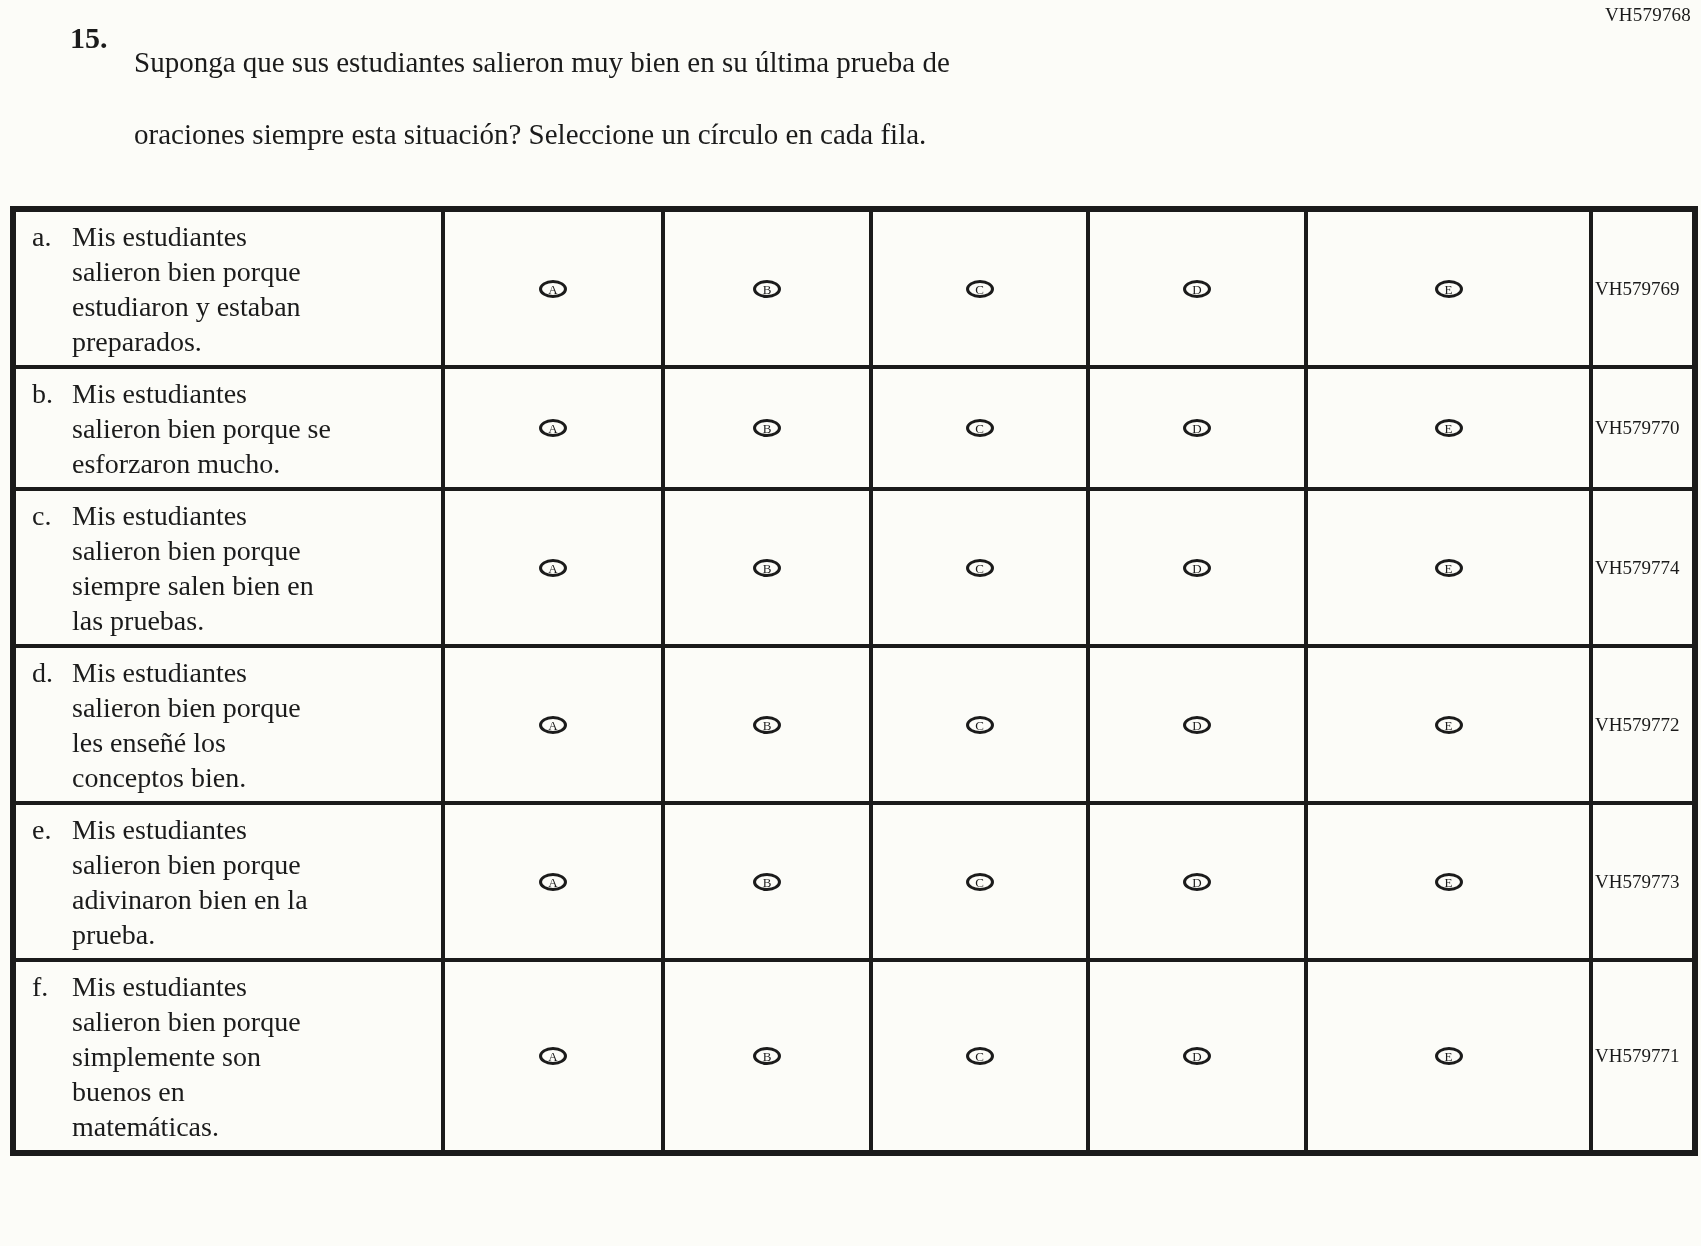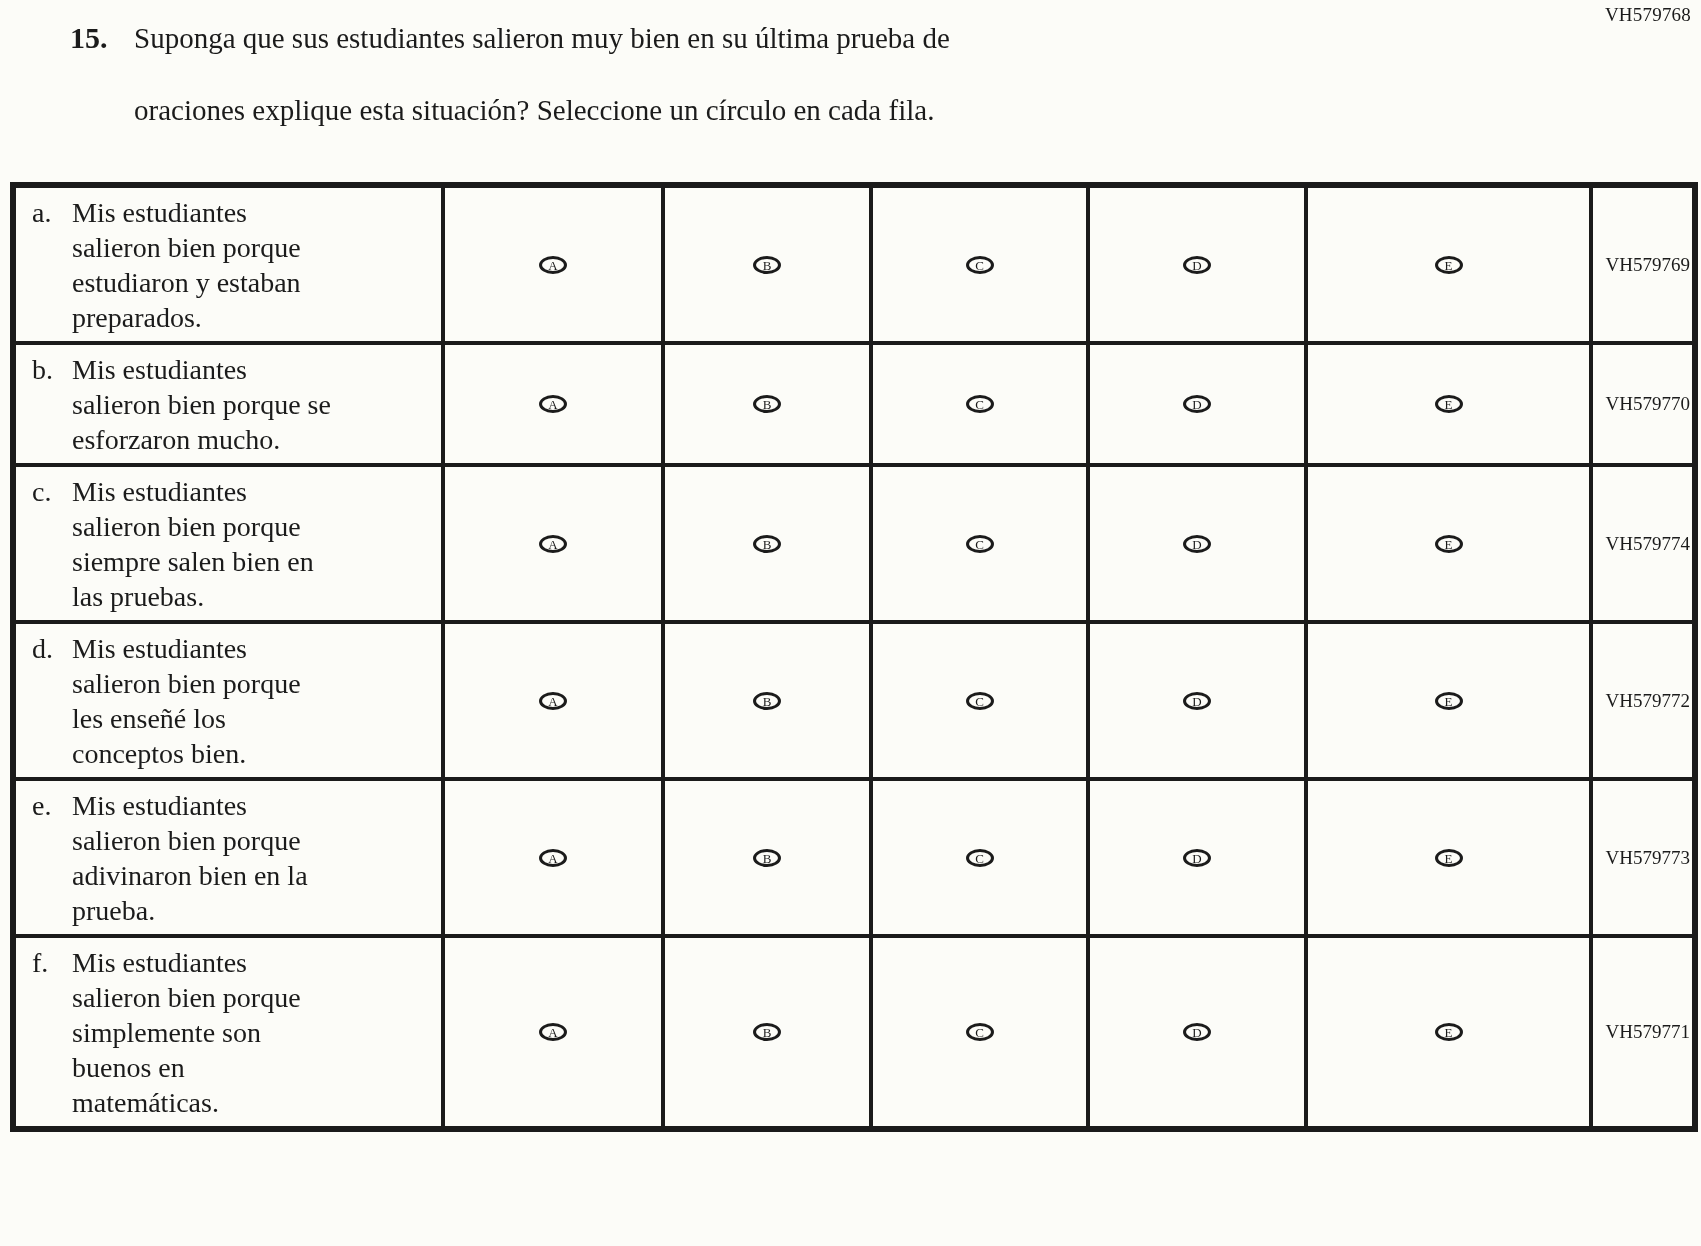--- a/index.html
+++ b/index.html
@@ -30,20 +30,21 @@
     font-weight:bold;
     font-size:30px;
     line-height:36px;
     width:64px;
     flex:none;
   }
   .q-body{
     font-size:29px;
     line-height:36px;
     max-width:1160px;
+    margin-top:24px;
   }
   .b{font-weight:normal;}
   table{
     border-collapse:collapse;
     table-layout:fixed;
     width:1682px;
     margin:54px 0 0 10px;
     background:var(--paper);
   }
   col.c-stmt{width:430px;}
@@ -89,40 +90,40 @@
     justify-content:center;
     width:28px;height:18px;
     border:3px solid var(--ink);
     border-radius:50%;
     font-size:13px;
     line-height:1;
     cursor:pointer;
     padding-top:1px;
   }
   td.code-cell{
-    text-align:right;
+    text-align:left;
     vertical-align:middle;
     font-size:19px;
     padding:2px;
   }
   tr.r0{height:142px;}
   tr.r1{height:110px;}
   tr.r2{height:147px;}
   tr.r3{height:143px;}
   tr.r4{height:147px;}
   tr.r5{height:190px;}
 </style>
 </head>
 <body>
 
 <div class="corner-code">VH579768</div>
 
 <div class="question">
   <div class="q-num">15.</div>
-  <div class="q-body"><span>Suponga que sus estudiantes salieron muy bien en su última prueba de</span><br><br><span>oraciones explique esta situación? Seleccione </span><span class="b">un</span><span> círculo en cada fila.</span></div>
+  <div class="q-body"><span>Suponga que sus estudiantes salieron muy bien en su última prueba de</span><br><br><span>oraciones siempre esta situación? Seleccione </span><span class="b">un</span><span> círculo en cada fila.</span></div>
 </div>
 
 <table>
   <colgroup>
     <col class="c-stmt">
       <col class="c-o1">
       <col class="c-o2">
       <col class="c-o3">
       <col class="c-o4">
       <col class="c-o5">

